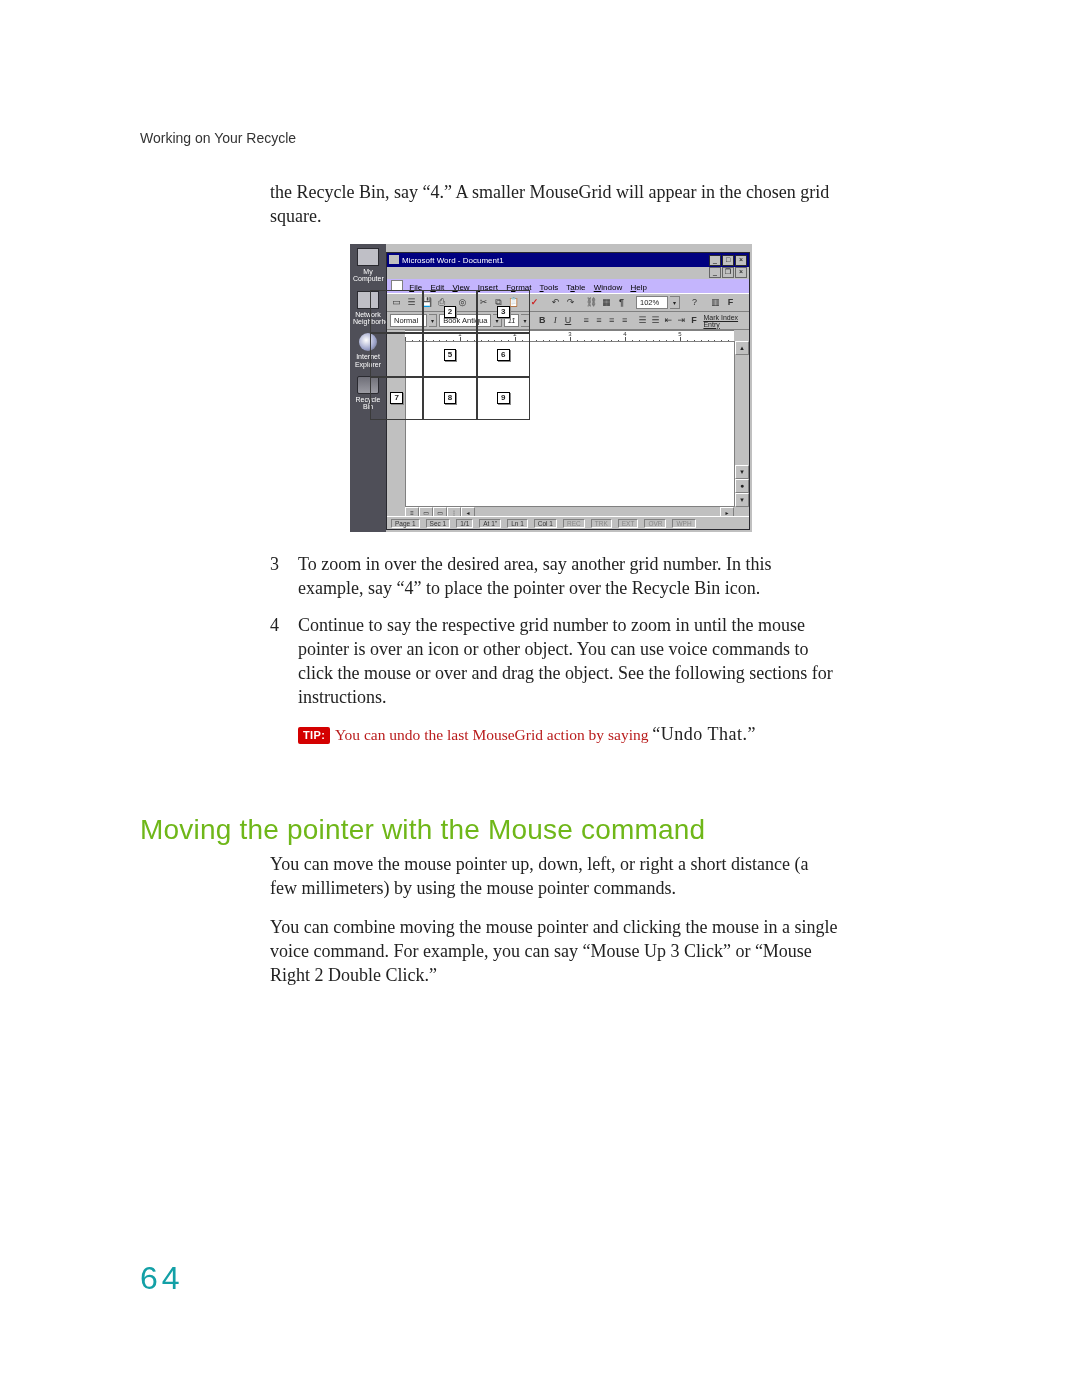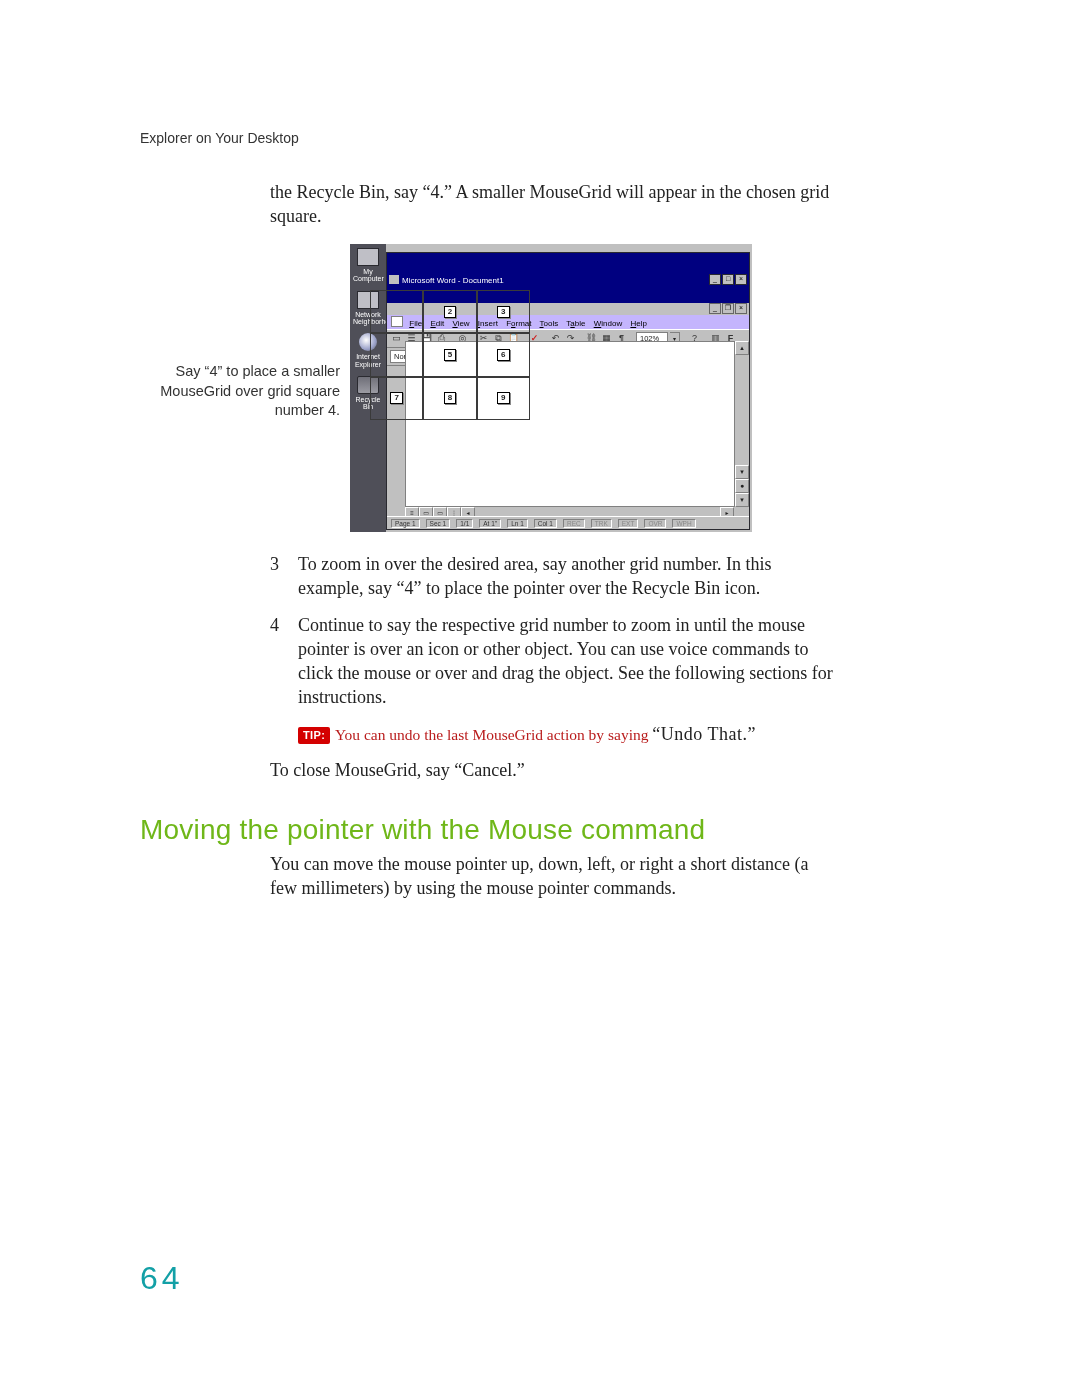--- a/index.html
+++ b/index.html
@@ -147,22 +147,22 @@
     background: #c0c0c0;
     border: 1px solid #2a2a30;
     box-sizing: border-box;
   }
   .titlebar {
     height: 14px;
     background: #000080;
     color: #fff;
     font-size: 8px;
     display: flex;
-    align-items: flex-end;
-    padding: 18px 2px;
+    align-items: center;
+    padding: 0 2px;
     justify-content: space-between;
   }
   .titlebar .buttons div {
     width: 10px; height: 9px;
     background: #c0c0c0;
     border: 1px solid #2a2a30;
     display: inline-block;
     margin-left: 1px;
     font-size: 7px;
     line-height: 8px;
@@ -358,27 +358,26 @@
     line-height: 1;
     box-shadow: 1px 1px 0 #888;
   }
   .format-row2 { display: flex; align-items: center; padding: 0 3px; gap: 2px; height: 17px; border-bottom: 1px solid #808080; }
 </style>
 </head>
 <body>
 
 <div class="page">
 
-  <div class="running-head">Explorer on Your Desktop</div>
+  <div class="running-head">Working on Your Recycle</div>
 
   <div class="body-col">
     <p>the Recycle Bin, say “4.” A smaller MouseGrid will appear in the chosen grid square.</p>
   </div>
 
-  <div class="side-caption">Say “4” to place a smaller MouseGrid over grid square number 4.</div>
 
   <div class="screenshot">
     <div class="desk-strip">
       <div class="desk-icon">
         <div class="glyph"></div>
         <div>My Computer</div>
       </div>
       <div class="desk-icon">
         <div class="glyph"></div>
         <div>Network Neighborho</div>
@@ -594,23 +593,23 @@
       <div class="list-body">To zoom in over the desired area, say another grid number. In this example, say “4” to place the pointer over the Recycle Bin icon.</div>
     </div>
     <div class="list-item">
       <div class="list-num">4</div>
       <div class="list-body">Continue to say the respective grid number to zoom in until the mouse pointer is over an icon or other object. You can use voice commands to click the mouse or over and drag the object. See the following sections for instructions.</div>
     </div>
     <p class="tip-para" style="padding-left:28px;">
       <span class="tip-badge">TIP:</span>
       <span class="tip-red">You can undo the last MouseGrid action by saying </span><span style="letter-spacing:0.5px;">“Undo That.”</span>
     </p>
-    <p>To close MouseGrid, say “Cancel.”</p>
   </div>
 
   <h2 class="section-heading" style="top:814px;">Moving the pointer with the Mouse command</h2>
 
   <div class="body-col" style="top:852px;">
     <p>You can move the mouse pointer up, down, left, or right a short distance (a few millimeters) by using the mouse pointer commands.</p>
+    <p style="margin-top:14px;">You can combine moving the mouse pointer and clicking the mouse in a single voice command. For example, you can say “Mouse Up 3 Click” or “Mouse Right 2 Double Click.”</p>
   </div>
 
   <div class="pg-num">64</div>
 </div>
 
 </body></html>

